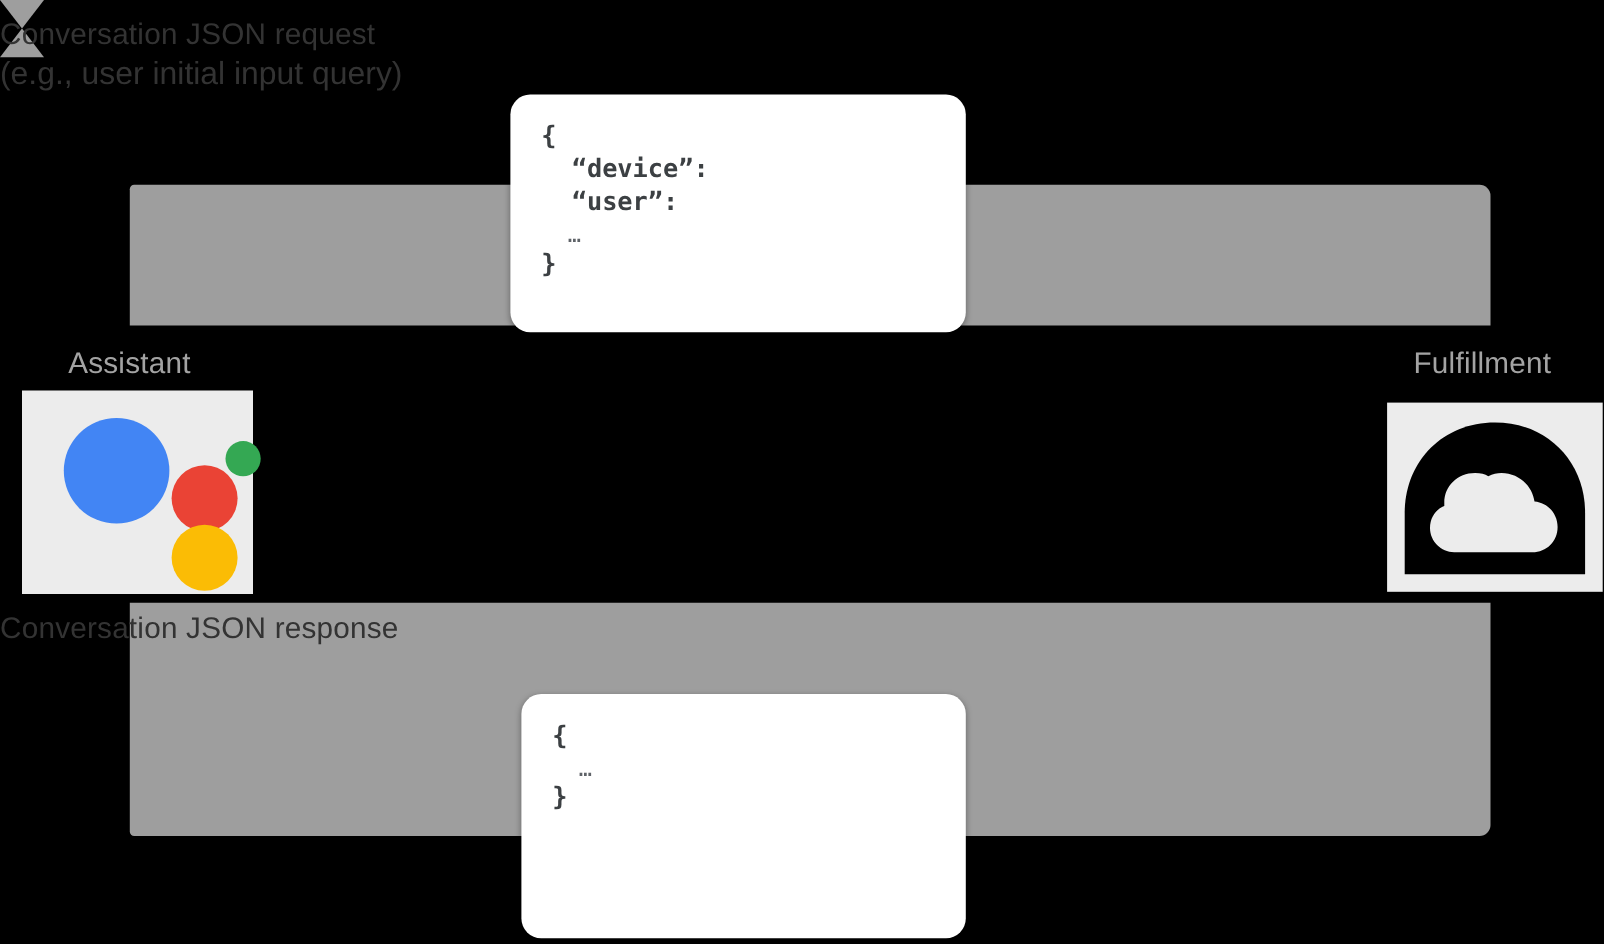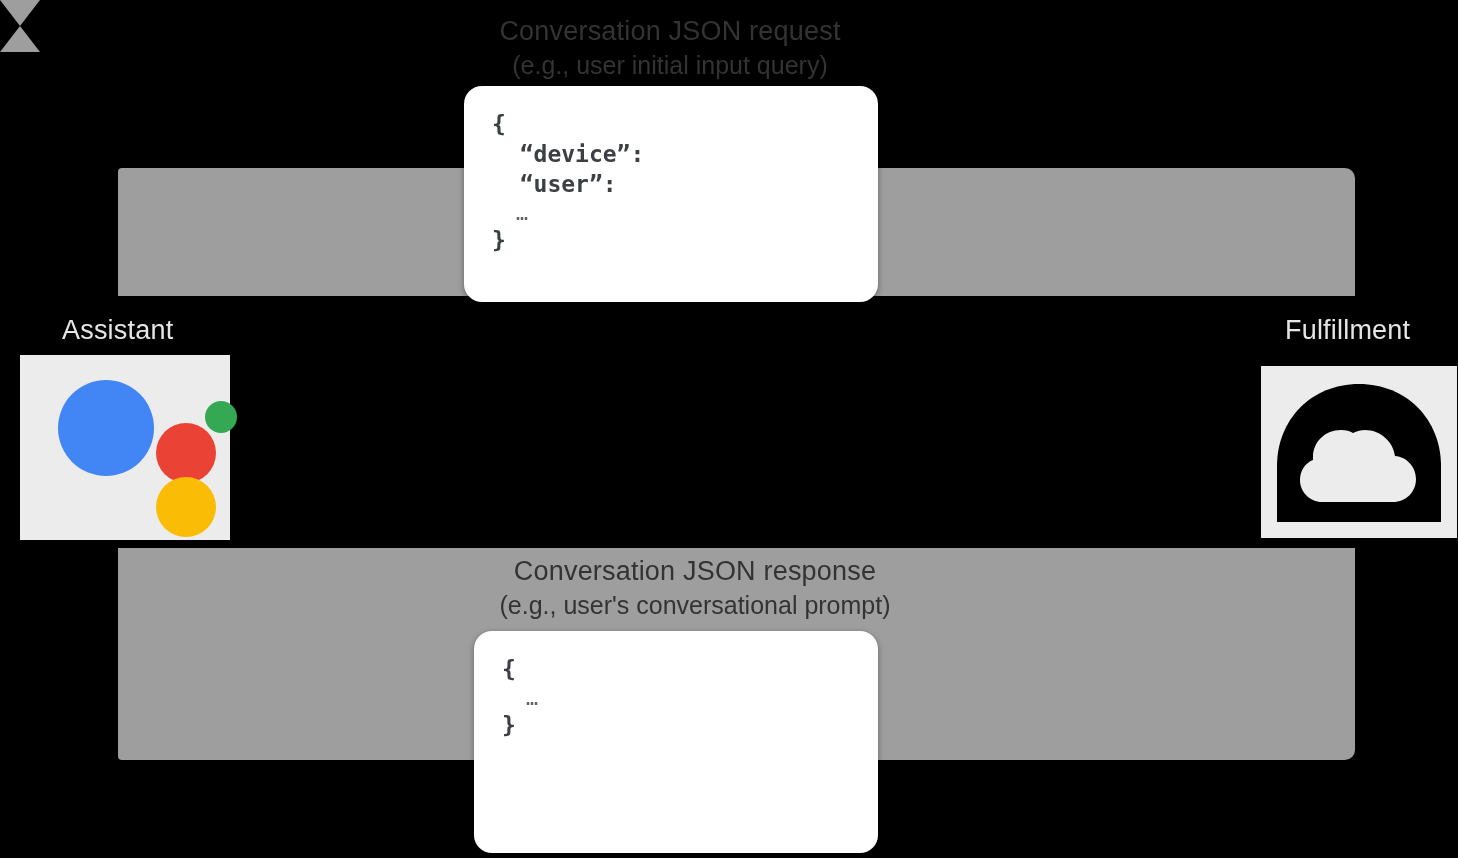--- a/index.html
+++ b/index.html
@@ -62,21 +62,21 @@
     top: 524px;
     width: 0;
     height: 0;
     background: transparent;
     border-left: 20px solid transparent;
     border-right: 20px solid transparent;
     border-bottom: 26px solid #9e9e9e;
   }
   .endpoint-label {
     position: absolute;
-    color: #e5e5e5;
+    color: #a3a3a3;
     font-size: 27px;
     font-weight: 400;
     letter-spacing: .2px;
     white-space: nowrap;
   }
   .icon-tile {
     position: absolute;
     background: #ececec;
     box-sizing: border-box;
   }
@@ -117,38 +117,37 @@
   }
   .json-card .ln { white-space: pre; }
   .json-card .ellipsis { font-weight: normal; font-size: 20px; color: #5f6368; }
 
   #json-request  { left: 464px; top: 86px;  width: 414px; height: 216px; }
   #json-response { left: 474px; top: 631px; width: 404px; height: 222px; }
 
   
   .caption {
     position: absolute;
-    text-align: center;
     color: #333333;
     white-space: nowrap;
   }
   .caption .cap-title {
     display: block;
     font-size: 27px;
     font-weight: 400;
     letter-spacing: .2px;
   }
   .caption .cap-sub {
     display: block;
-    font-size: 25px;
+    font-size: 29px;
     font-weight: 400;
     margin-top: 4px;
   }
   #caption-request  { left: 0; top: 16px;  width: 1340px; }
-  #caption-response { left: 0; top: 556px; width: 1360px; padding-left: 15px; }
+  #caption-response { left: 0; top: 556px; width: 1360px; }
 </style>
 </head>
 <body>
 
 <div id="stage">
 
   <div class="arrow-band" id="arrow-request-bar"></div>
   <div id="arrow-request-head"></div>
 
   <div class="caption" id="caption-request">
@@ -188,21 +187,20 @@
                C120 61 107 50 92 50 C88 50 84 51 80 53
                C77 51 73 50 68 50 Z" fill="#ececec"></path>
     </svg>
   </div>
 
   <div class="arrow-band" id="arrow-response-bar"></div>
   <div id="arrow-response-head"></div>
 
   <div class="caption" id="caption-response">
     <span class="cap-title">Conversation JSON response</span>
-    <span class="cap-sub">(e.g., user's conversational prompt)</span>
   </div>
 
   <div class="json-card" id="json-response">
     <div class="ln">{</div>
     <div class="ln ellipsis">  …</div>
     <div class="ln">}</div>
   </div>
 
 </div>
 

